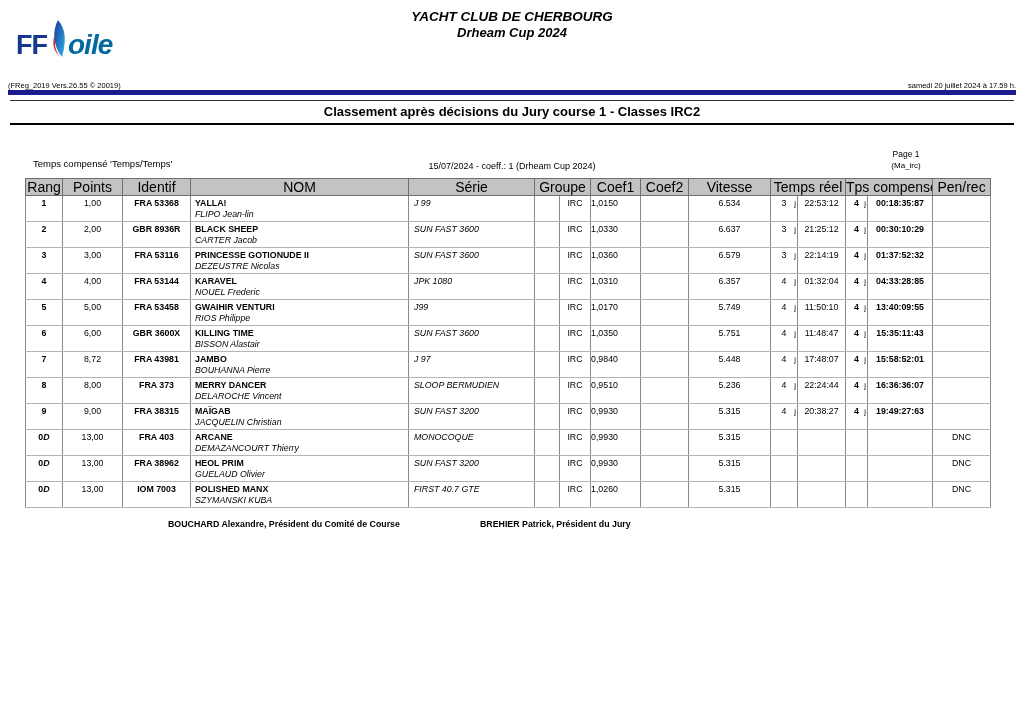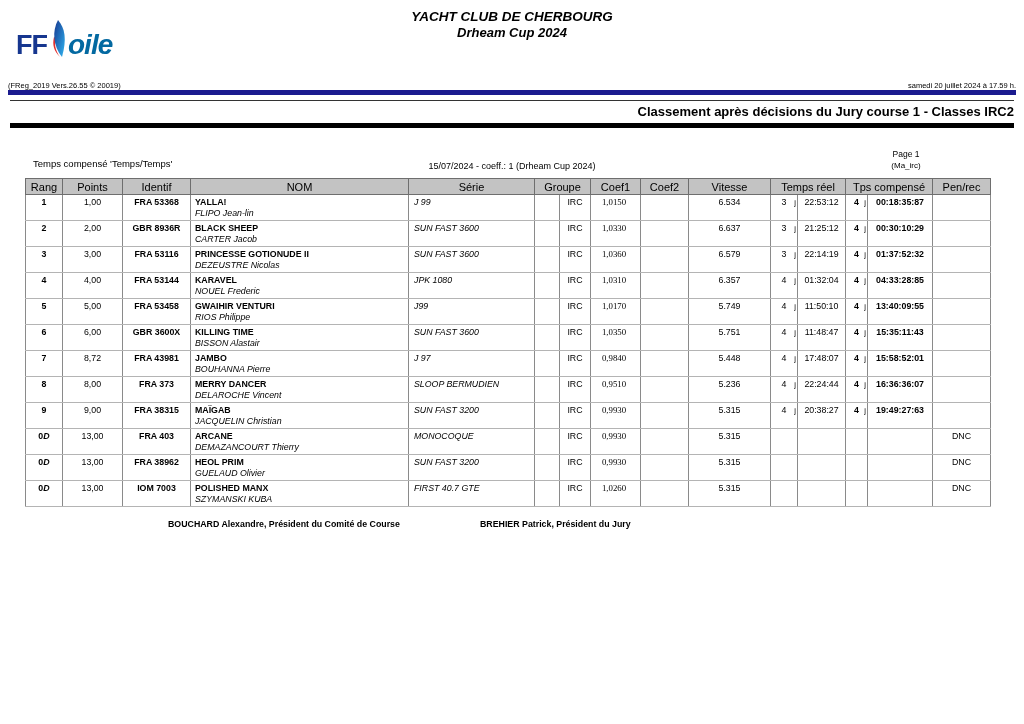--- a/index.html
+++ b/index.html
@@ -17,47 +17,47 @@
   .event { position:absolute; left:0; right:0; top:25px; text-align:center; font-size:13px;   font-weight:bold; font-style:italic; }
   .dates { position:absolute; left:0; right:0; top:60px; text-align:center; font-size:11px; }
 
   .version { position:absolute; left:8px;  top:81px; font-size:7.5px; }
   .printed { position:absolute; right:8px; top:81px; font-size:7.5px; }
 
   .rule { position:absolute; left:8px; right:8px; top:90px; height:2px;
           border-top:3px solid #1b1b8f; border-bottom:2px solid #1b1b8f; background:#fff; }
 
   .titlebox { position:absolute; left:10px; right:10px; top:100px;
-              border-top:1px solid #333; border-bottom:5px solid #000000;
-              padding:3px 0 4px; text-align:right; font-size:13px; font-weight:bold; }
+              border-top:1px solid #333; border-bottom:2px solid #000000;
+              padding:3px 0 4px; text-align:center; font-size:13px; font-weight:bold; }
   .subtitle { position:absolute; left:0; right:0; top:133px; text-align:center; font-size:9px;margin-top:28px; }
 
   .timemode { position:absolute; left:33px; top:158px; font-size:9.5px; }
   .pageinfo { position:absolute; left:858px; top:149px; width:96px; text-align:center; font-size:8.5px; line-height:11px; }
   .pageinfo .pcode { font-size:8px; }
 
   
   table.results { position:absolute; left:25px; top:178px; width:965px;
                   border-collapse:collapse; table-layout:fixed; border:1px solid #444; }
   table.results th { background:#c3c3c3; border:1px solid #6e6e6e; font-weight:normal;
-                     font-size:11px; height:16px; padding:0; overflow:hidden; white-space:nowrap; }
+                     font-size:14px; height:16px; padding:0; overflow:hidden; white-space:nowrap; }
   table.results td { border-left:1px solid #8a8a8a; border-right:1px solid #8a8a8a;
                      border-bottom:1px solid #b4b4b4; vertical-align:top; height:26px;
                      padding:2px 0 0 0; font-size:8.8px; position:relative;
                      overflow:hidden; white-space:nowrap; }
   .c-rang  { text-align:center; font-weight:bold; font-size:9px; }
   .c-rang .rksfx { font-style:italic; }
   .c-points{ text-align:center; font-size:8px; }
   .c-ident { text-align:center; font-weight:bold; font-size:9px; white-space:pre; }
   .c-nom   { padding-left:4px !important; }
   .c-nom .boat { font-weight:bold; line-height:11px; }
   .c-nom .skip { font-style:italic;  line-height:11px; }
   .c-serie { font-style:italic; padding-left:5px !important; }
   .c-grpb  { text-align:center; font-size:8px; }
-  .c-coef1 { text-align:center; padding-right:3px !important;font-family:Liberation Serif, serif; }
+  .c-coef1 { text-align:left; padding-right:3px !important; }
   .c-coef2 { text-align:center; }
   .c-vit   { text-align:center; }
   .c-trd, .c-tcd { text-align:center; }
   .c-tcd   { font-weight:bold; }
   .ju { position:absolute; right:1px; top:3px; font-size:7.5px; font-weight:normal; }
   .c-trt { text-align:center; }
   .c-tct { text-align:center; font-weight:bold; }
   .c-pen { text-align:center; }
 
   .footer-left  { position:absolute; left:168px; top:519px; font-size:8.8px; font-weight:bold; }

